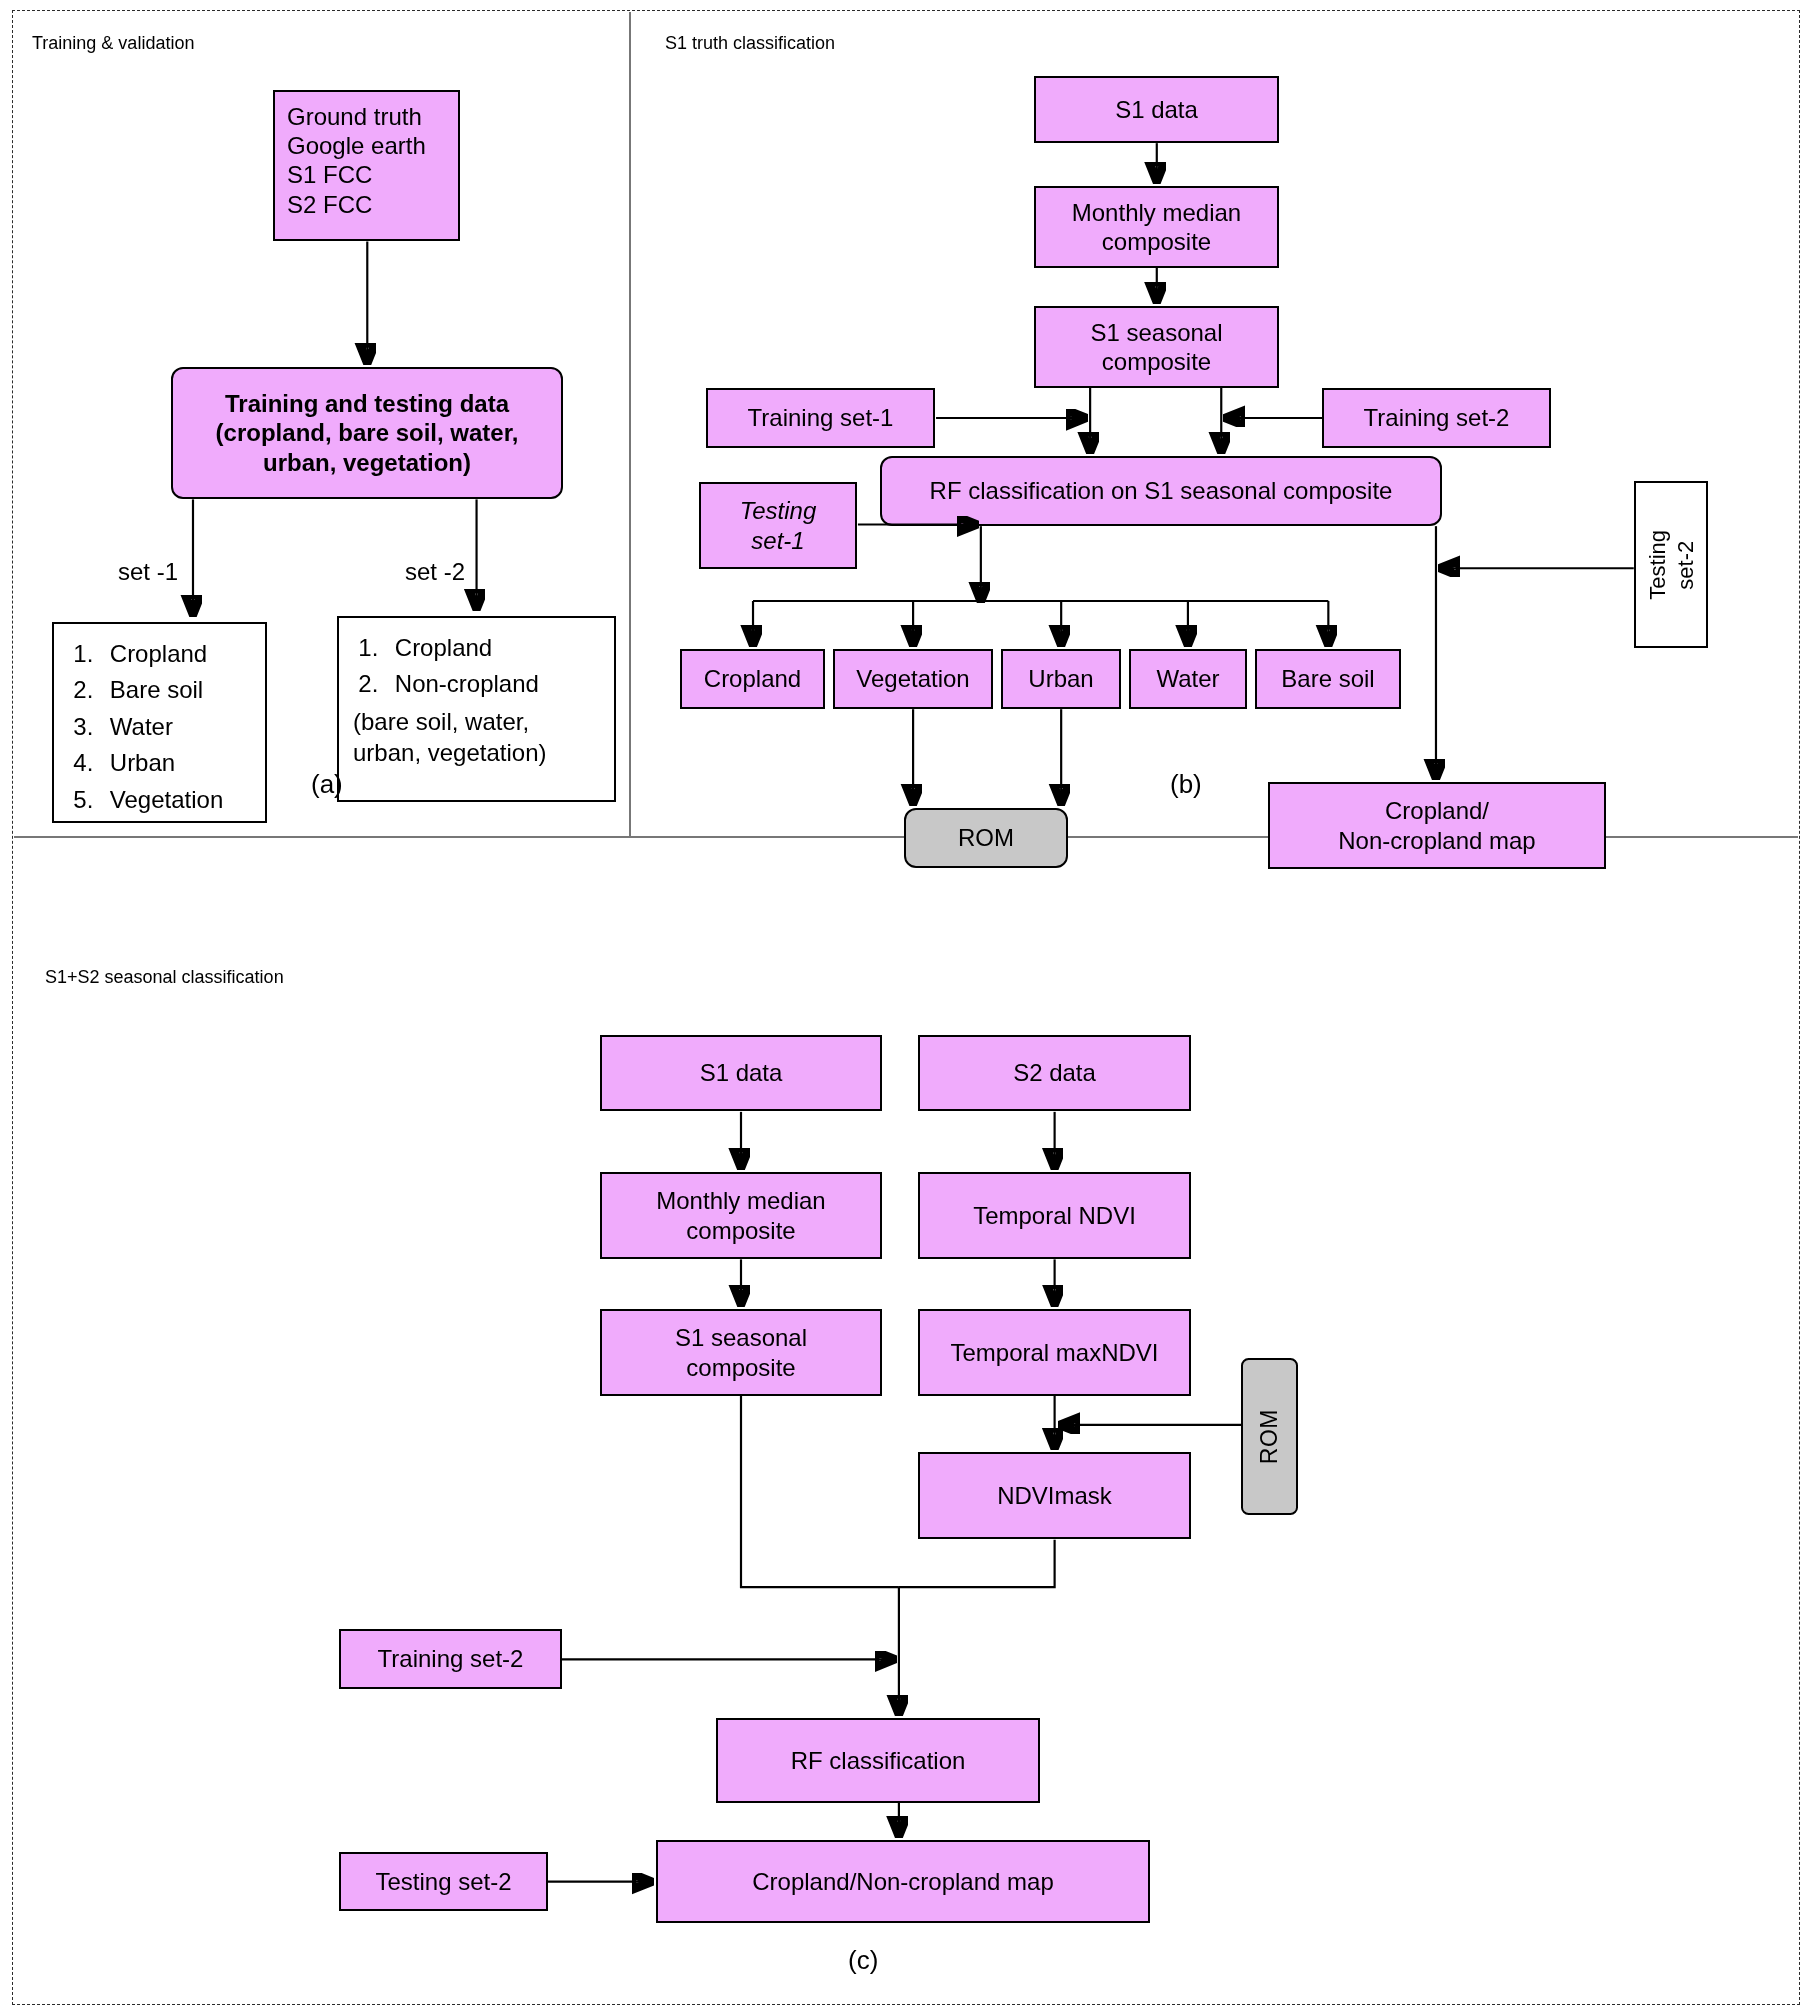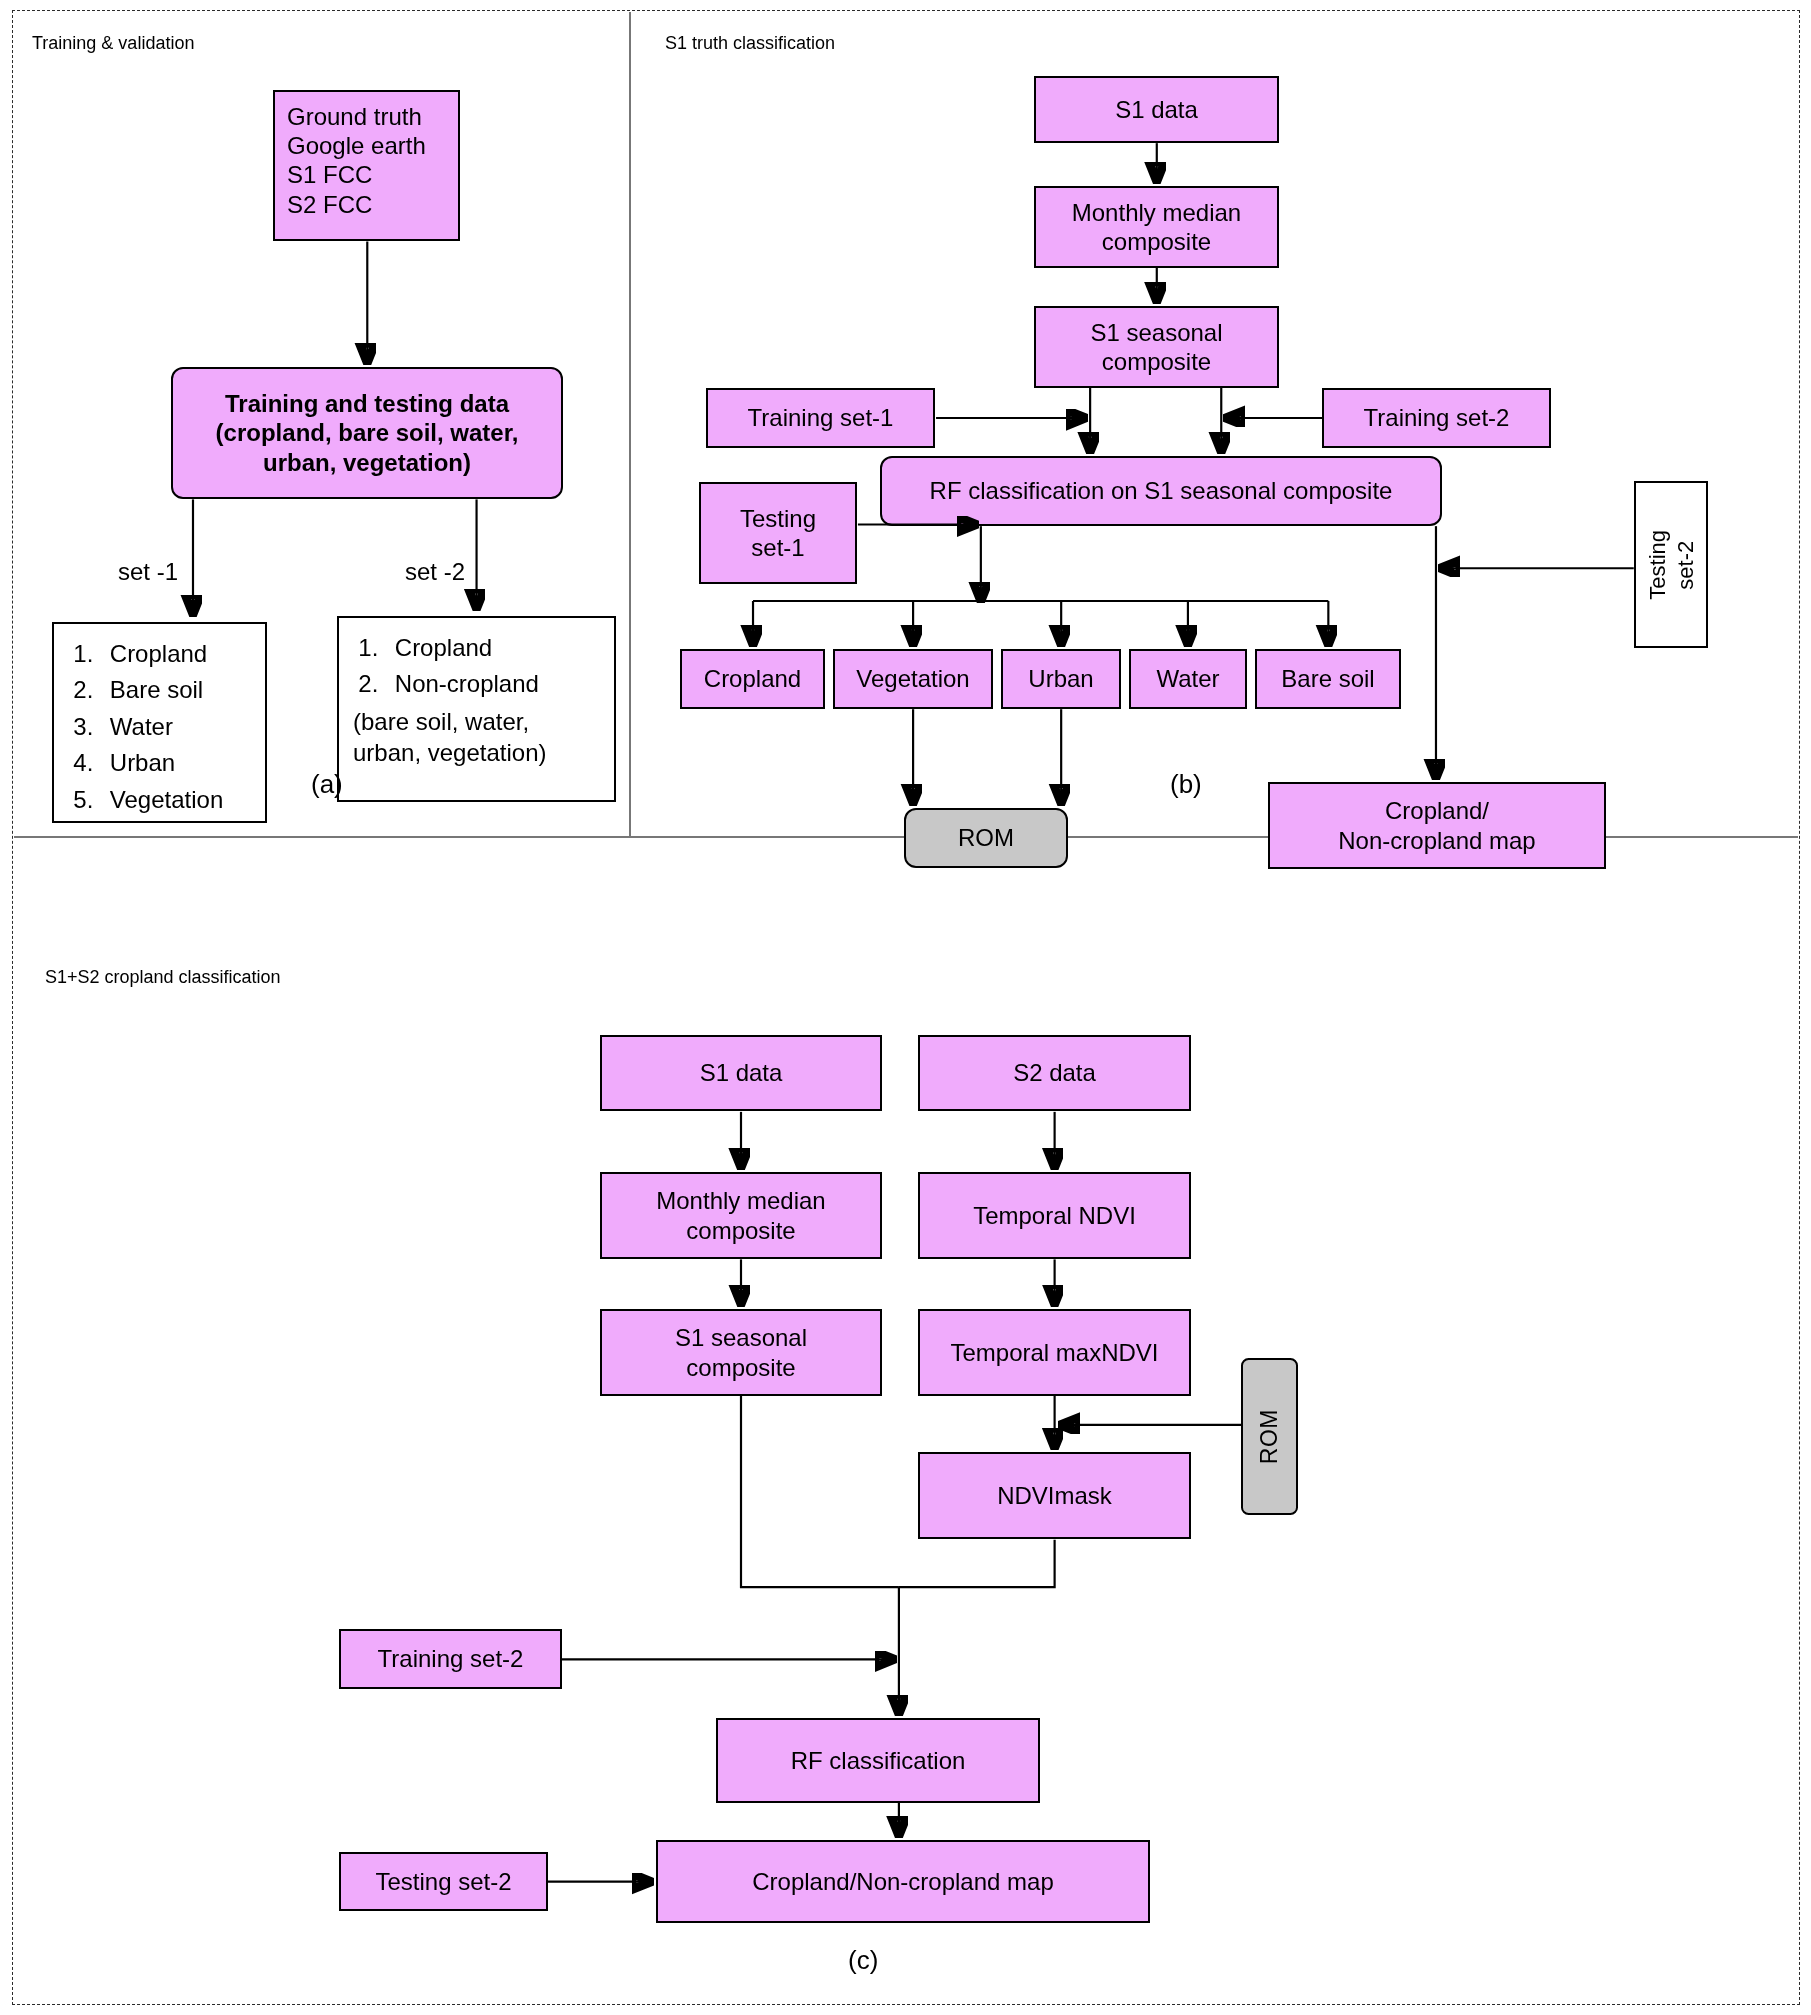--- a/index.html
+++ b/index.html
@@ -169,42 +169,42 @@
 
 <div class="node" style="left:1034px; top:306px; width:245px; height:82px;">S1 seasonal
 composite</div>
 
 <div class="node" style="left:706px; top:388px; width:229px; height:60px;">Training set-1</div>
 
 <div class="node" style="left:1322px; top:388px; width:229px; height:60px;">Training set-2</div>
 
 <div class="node round" style="left:880px; top:456px; width:562px; height:70px;">RF classification on S1 seasonal composite</div>
 
-<div class="node" style="left:699px; top:482px; width:158px; height:102px;">Testing
+<div class="node" style="left:699px; top:482px; width:158px; height:87px;font-style:italic;">Testing
 set-1</div>
 
 <div class="vert-testing" style="left:1634px; top:481px; width:74px; height:167px;">
   <span>Testing
 set-2</span>
 </div>
 
 <div class="node" style="left:680px; top:649px; width:145px; height:60px;">Cropland</div>
 <div class="node" style="left:833px; top:649px; width:160px; height:60px;">Vegetation</div>
 <div class="node" style="left:1001px; top:649px; width:120px; height:60px;">Urban</div>
 <div class="node" style="left:1129px; top:649px; width:118px; height:60px;">Water</div>
 <div class="node" style="left:1255px; top:649px; width:146px; height:60px;">Bare soil</div>
 
 <div class="node round grey" style="left:904px; top:808px; width:164px; height:60px;">ROM</div>
 
 <div class="node" style="left:1268px; top:782px; width:338px; height:87px;">Cropland/
 Non-cropland map</div>
 
 <div class="caption" style="left:1170px; top:769px;">(b)</div>
 
-<div class="heading" style="left:45px; top:967px;">S1+S2 cropland classification</div>
+<div class="heading" style="left:45px; top:967px;">S1+S2 seasonal classification</div>
 
 <div class="node" style="left:600px; top:1035px; width:282px; height:76px;">S1 data</div>
 
 <div class="node" style="left:918px; top:1035px; width:273px; height:76px;">S2 data</div>
 
 <div class="node" style="left:600px; top:1172px; width:282px; height:87px;">Monthly median
 composite</div>
 
 <div class="node" style="left:918px; top:1172px; width:273px; height:87px;">Temporal NDVI</div>
 

